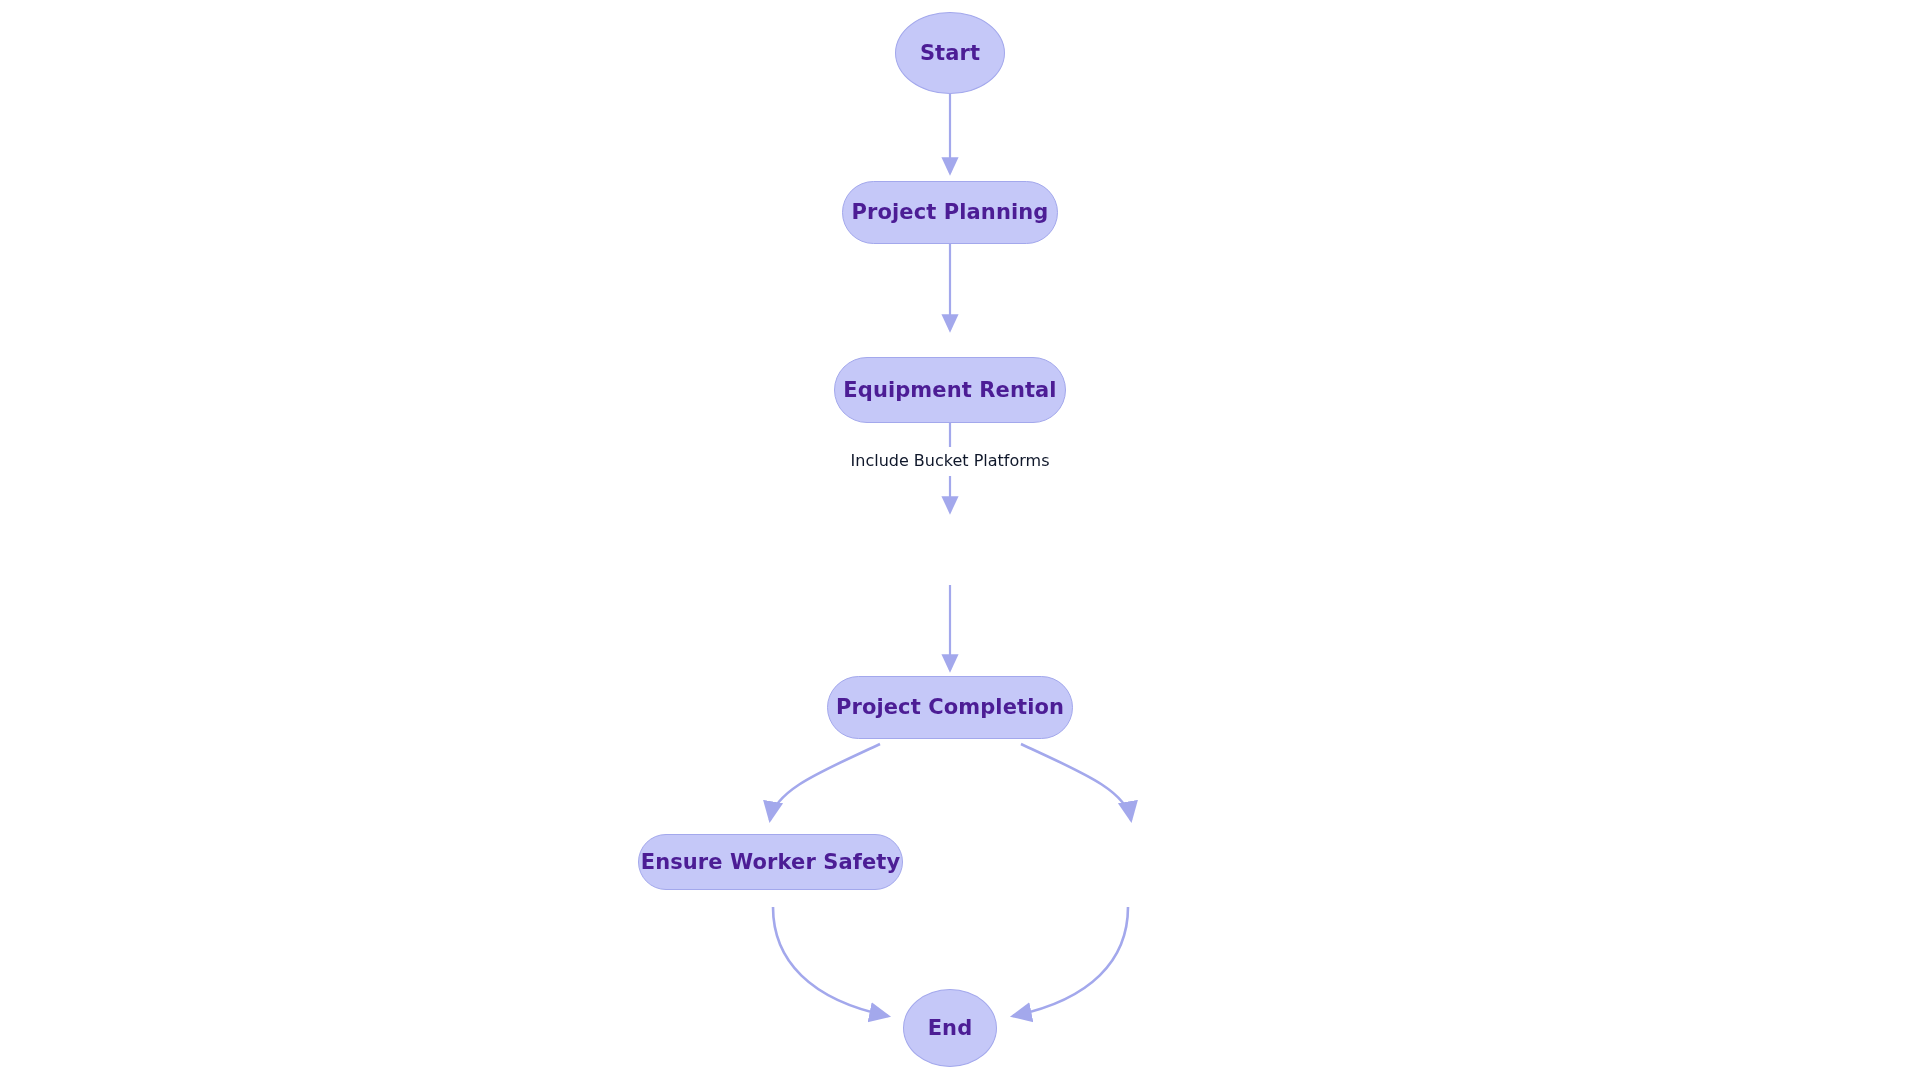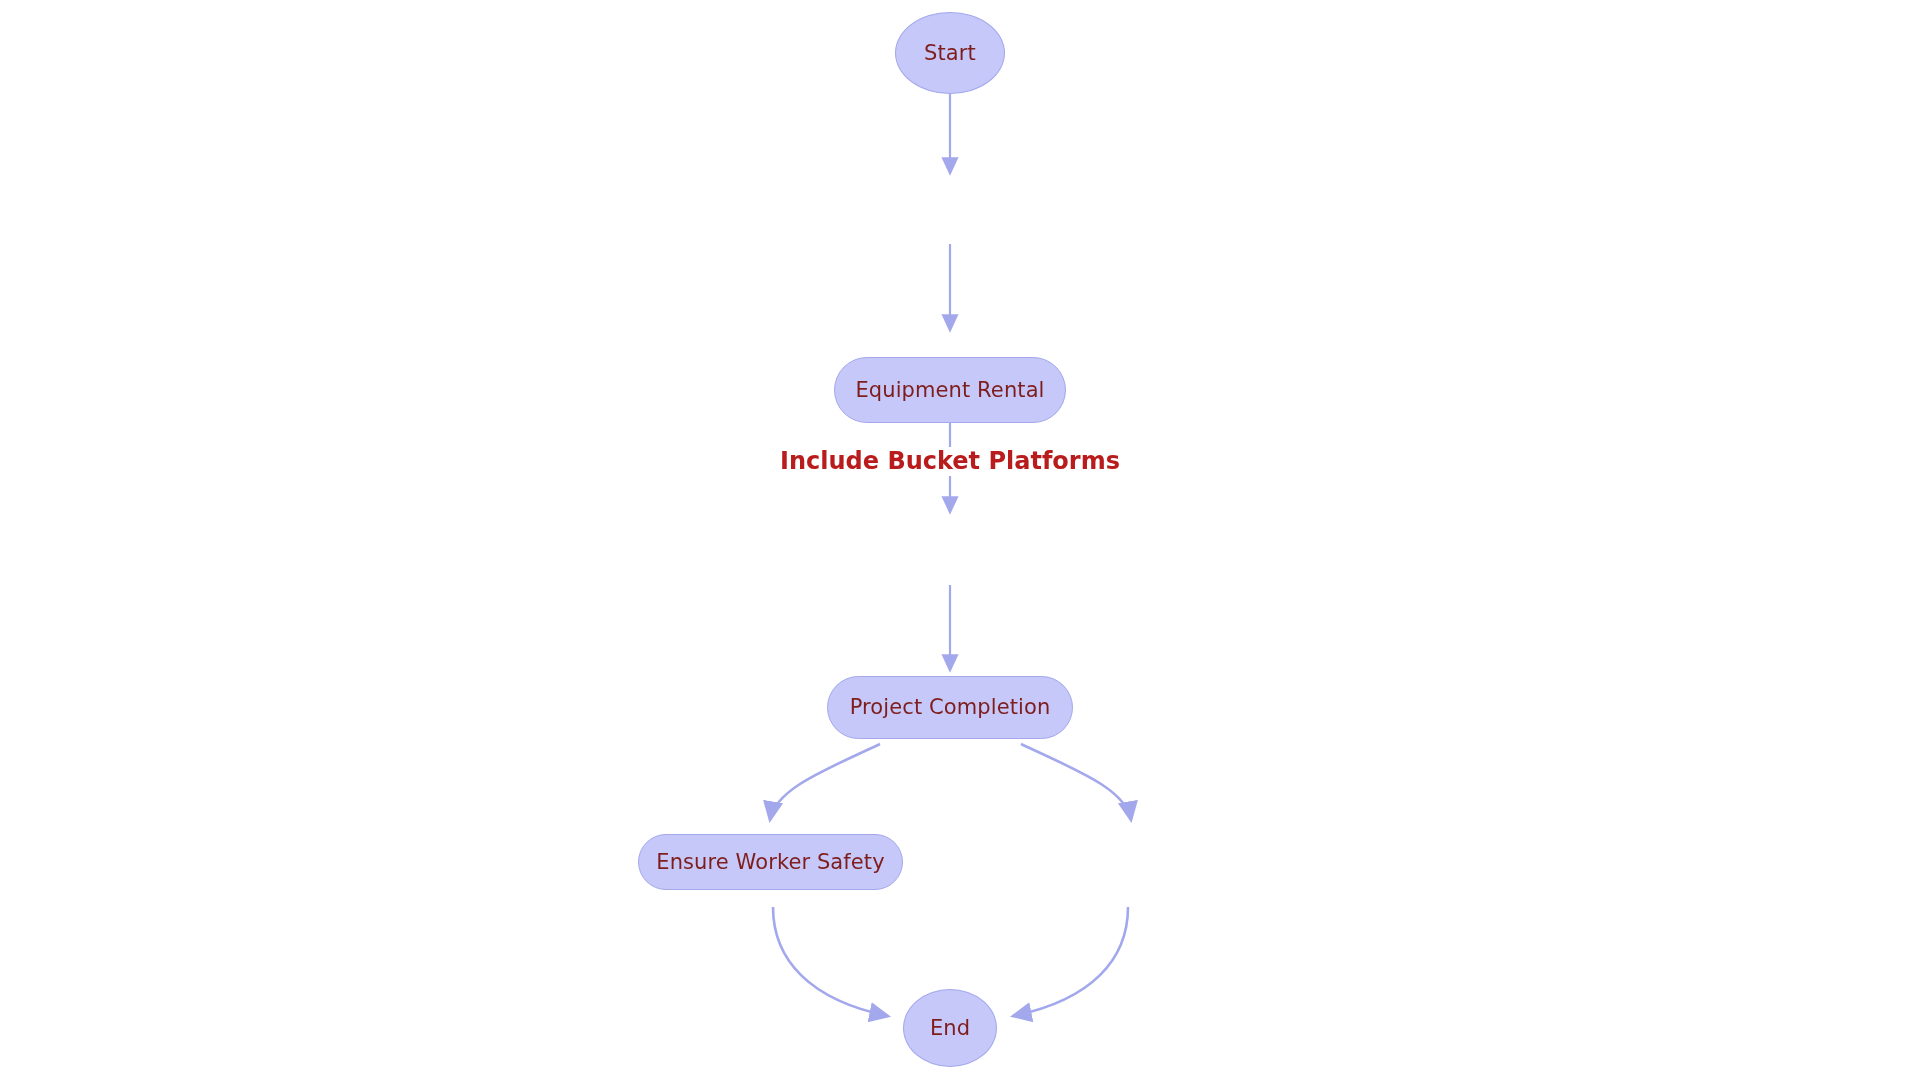--- a/index.html
+++ b/index.html
@@ -29,47 +29,46 @@
     pointer-events: none;
   }
   .node {
     position: absolute;
     box-sizing: border-box;
     display: flex;
     align-items: center;
     justify-content: center;
     background: #c5c8f8;
     border: 1.6px solid #a3a8ec;
-    color: #7f1d1d;
+    color: #4c1d95;
     font-size: 21px;
-    font-weight: 400;
+    font-weight: 700;
     letter-spacing: 0.1px;
     white-space: nowrap;
     text-align: center;
   }
   .node.stadium {
     border-radius: 999px;
   }
   .node.terminal {
     border-radius: 50%;
   }
   .node-label {
     display: block;
     line-height: 1;
   }
   .edge-label {
     position: absolute;
-    color: #b91c1c;
-    font-size: 24px;
+    color: #0f172a;
+    font-size: 16px;
     line-height: 1;
     white-space: nowrap;
     background: #ffffff;
     padding: 2px 5px;
     transform: translate(-50%, -50%);
-    font-weight: bold;
   }
 </style>
 </head>
 <body>
 
 <div id="canvas">
 
   <svg id="edge-layer" viewBox="0 0 1920 1080" width="1920" height="1080" xmlns="http://www.w3.org/2000/svg">
     <defs>
       <marker id="arrowhead" markerWidth="9" markerHeight="9" refX="7.2" refY="4.5" orient="auto" markerUnits="strokeWidth">
@@ -93,20 +92,23 @@
 
     <path d="M 773 907 C 773 960, 810 1000, 888 1016" fill="none" stroke="#a3a8ec" stroke-width="2.6" marker-end="url(#arrowhead)"></path>
 
     <path d="M 1128 907 C 1128 960, 1091 1000, 1013 1016" fill="none" stroke="#a3a8ec" stroke-width="2.6" marker-end="url(#arrowhead)"></path>
   </svg>
 
   <div class="node terminal" style="left:895px; top:12px; width:110px; height:82px;">
     <span class="node-label">Start</span>
   </div>
 
+  <div class="node stadium" style="left:842px; top:181px; width:216px; height:63px;">
+    <span class="node-label">Project Planning</span>
+  </div>
 
   <div class="node stadium" style="left:834px; top:357px; width:232px; height:66px;">
     <span class="node-label">Equipment Rental</span>
   </div>
 
 
   <div class="node stadium" style="left:827px; top:676px; width:246px; height:63px;">
     <span class="node-label">Project Completion</span>
   </div>
 

